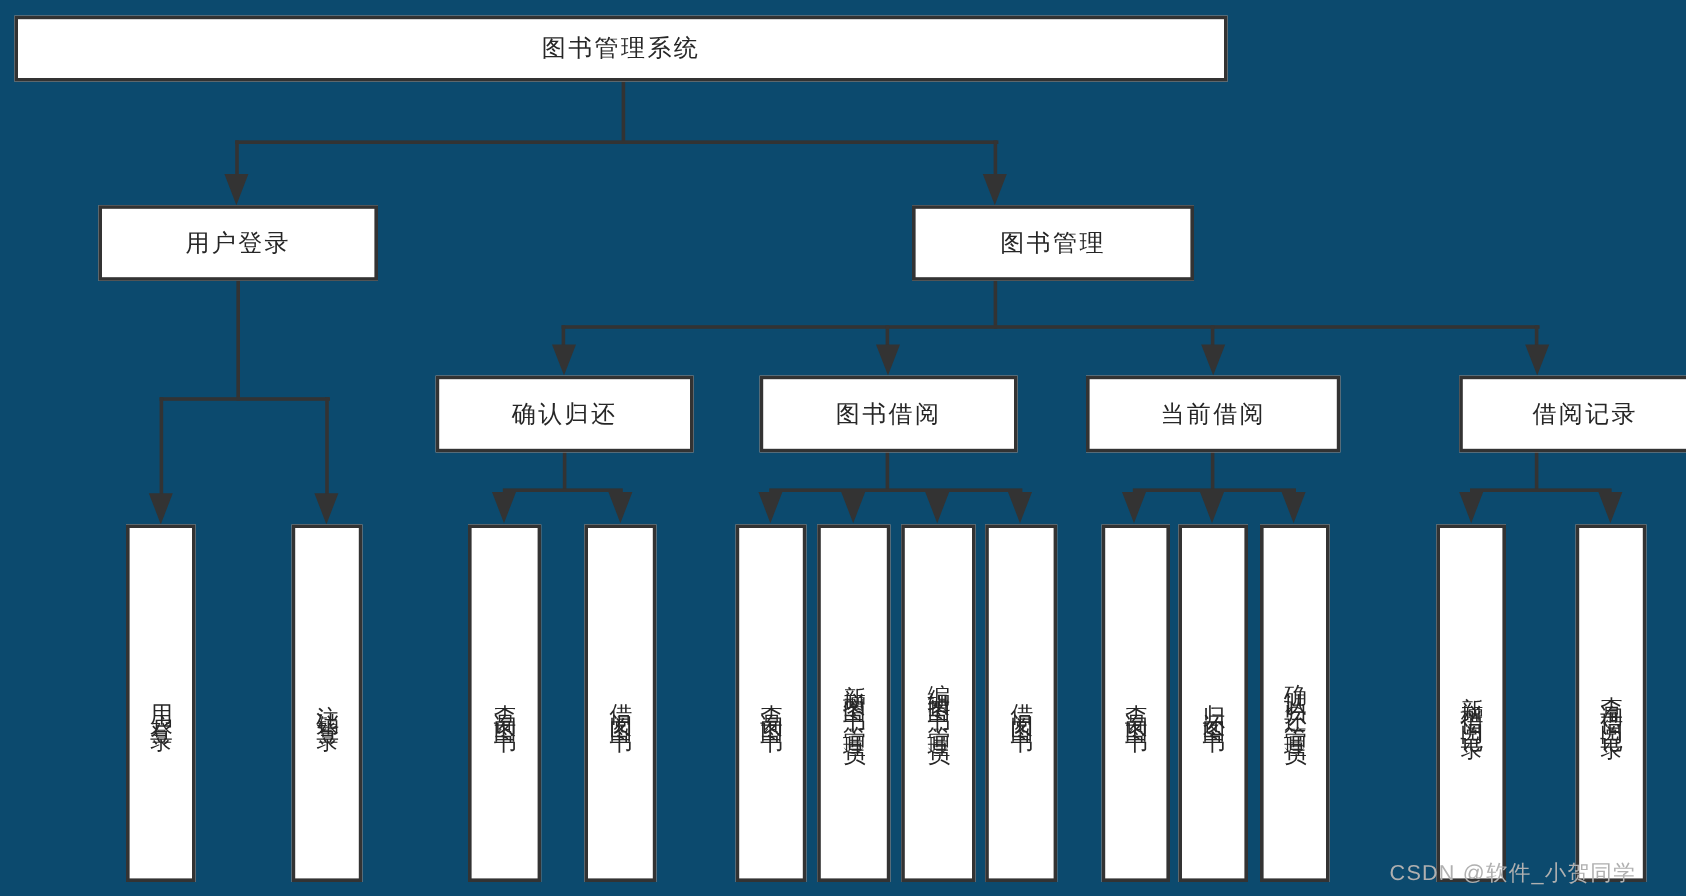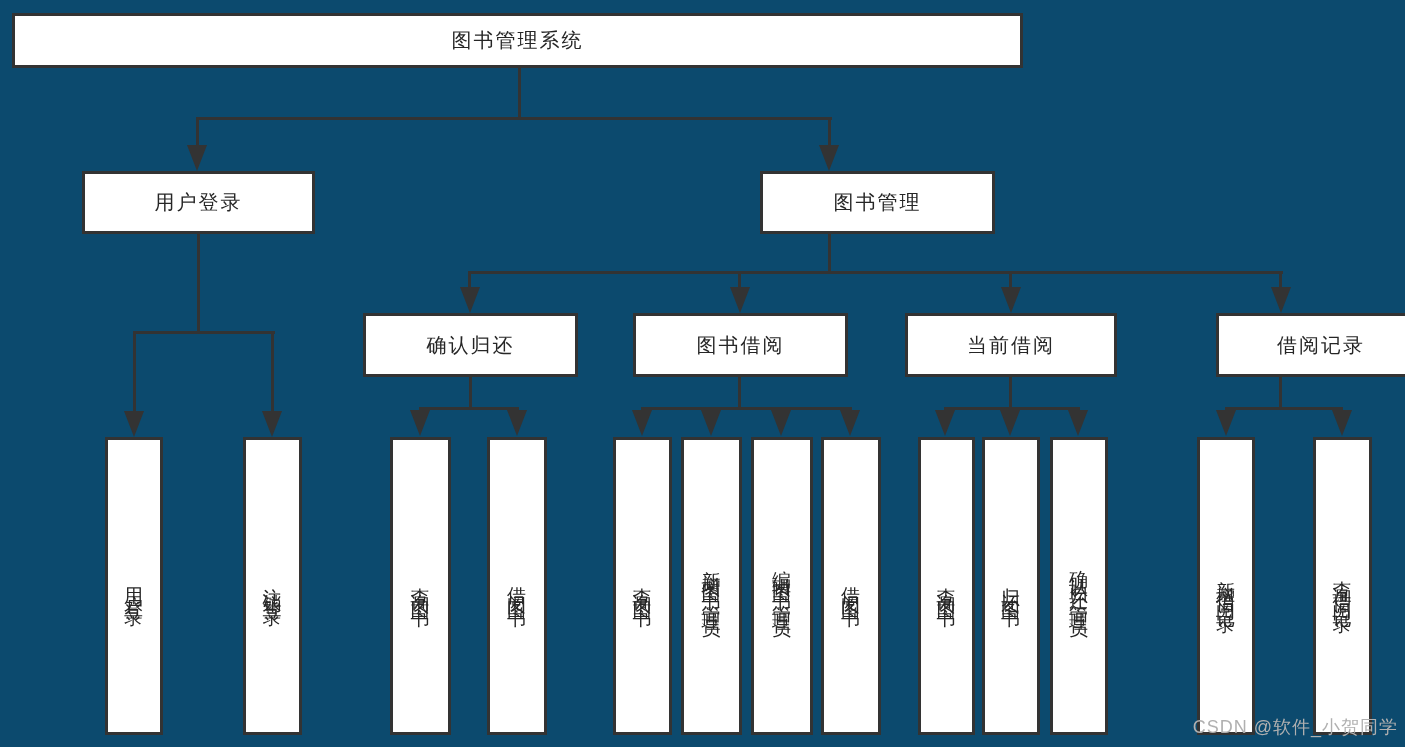--- a/index.html
+++ b/index.html
@@ -56,21 +56,21 @@
     border-left: 10px solid transparent;
     border-right: 10px solid transparent;
     border-top: 26px solid #333333;
     z-index: 1;
   }
   .watermark {
     position: absolute;
     left: 1158px;
     top: 715px;
     width: 240px;
-    text-align: right;
+    text-align: left;
     font-size: 18px;
     color: #b0b0b0;
     letter-spacing: 1px;
     z-index: 3;
     white-space: nowrap;
   }
 </style>
 </head>
 <body>
 

